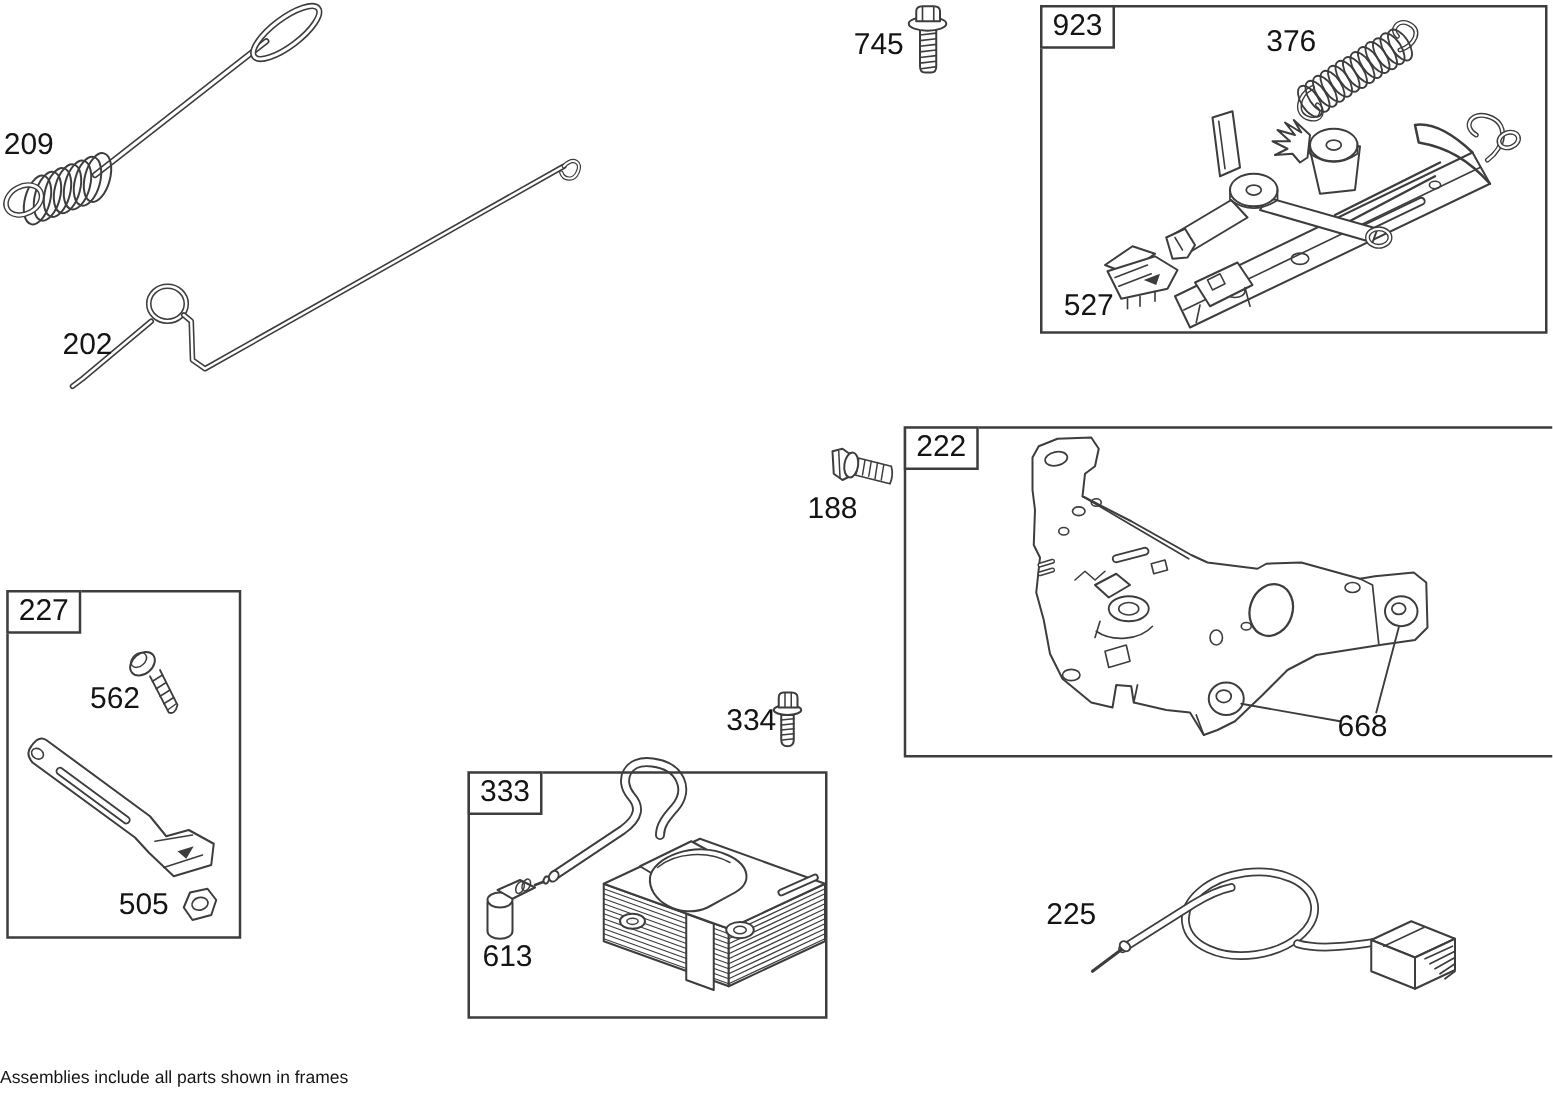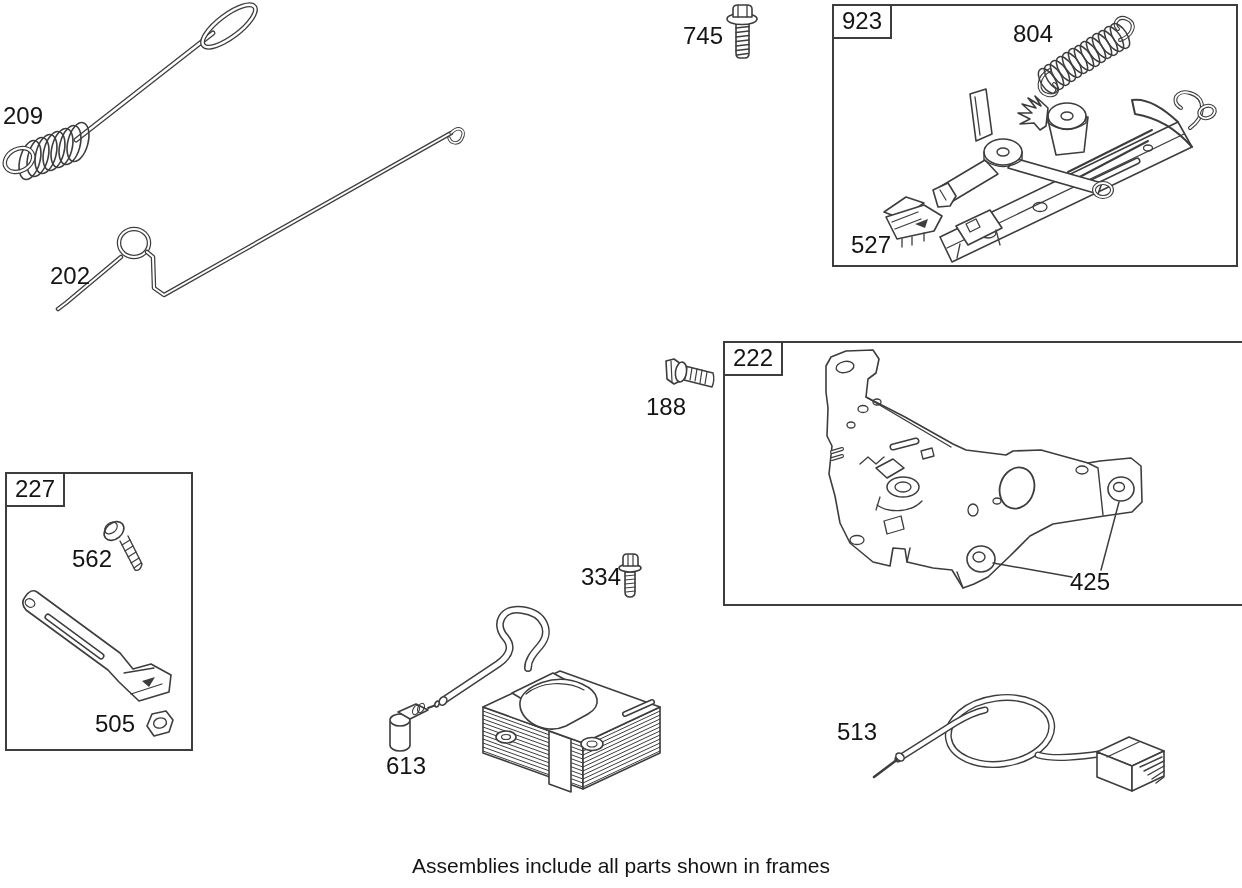--- a/index.html
+++ b/index.html
@@ -3,22 +3,22 @@
 <meta charset="utf-8">
 <style>
   html,body{margin:0;padding:0;background:#fff;}
   #stage{position:relative;width:1242px;height:888px;background:#ffffff;overflow:hidden;
          font-family:"Liberation Sans","DejaVu Sans",sans-serif;color:#141414;}
   #art{position:absolute;left:0;top:0;}
   .frame{position:absolute;border:2px solid #3d3d3d;box-sizing:border-box;background:transparent;}
   .frame-label{position:absolute;left:-2px;top:-2px;border:2px solid #3d3d3d;background:#fff;
                font-size:24px;line-height:1;padding:3px 8px 4px;color:#141414;}
   .plabel{position:absolute;font-size:24px;line-height:1;color:#141414;white-space:nowrap;}
-  #caption{position:absolute;left:0;top:853px;width:100%;text-align:center;
-           font-size:21px;line-height:1.2;color:#141414;}
+  #caption{position:absolute;left:0;top:853px;width:100%;text-align:left;
+           font-size:14px;line-height:1.2;color:#141414;}
   .s{stroke:#3d3d3d;fill:none;stroke-linecap:round;stroke-linejoin:round;}
   .f{fill:#ffffff;stroke:#3d3d3d;stroke-width:1.6;stroke-linejoin:round;stroke-linecap:round;}
   .w{stroke:#ffffff;fill:none;stroke-linecap:round;stroke-linejoin:round;}
 </style>
 </head>
 <body>
 
 <div id="stage">
 
 <svg id="art" width="1242" height="888" viewBox="0 0 1242 888">
@@ -245,29 +245,32 @@
 
 <div class="frame" style="left:832px;top:4px;width:406px;height:263px">
   <div class="frame-label">923</div>
 </div>
 <div class="frame" style="left:723px;top:341px;width:624px;height:265px">
   <div class="frame-label">222</div>
 </div>
 <div class="frame" style="left:5px;top:472px;width:188px;height:279px">
   <div class="frame-label">227</div>
 </div>
+<div class="frame" style="left:374px;top:617px;width:288px;height:198px">
+  <div class="frame-label">333</div>
+</div>
 
 <div class="plabel" style="left:3px;top:104px">209</div>
 <div class="plabel" style="left:50px;top:264px">202</div>
 <div class="plabel" style="left:683px;top:24px">745</div>
-<div class="plabel" style="left:1013px;top:22px">804</div>
+<div class="plabel" style="left:1013px;top:22px">376</div>
 <div class="plabel" style="left:851px;top:233px">527</div>
 <div class="plabel" style="left:646px;top:395px">188</div>
-<div class="plabel" style="left:1070px;top:570px">425</div>
+<div class="plabel" style="left:1070px;top:570px">668</div>
 <div class="plabel" style="left:72px;top:547px">562</div>
 <div class="plabel" style="left:95px;top:712px">505</div>
 <div class="plabel" style="left:581px;top:565px">334</div>
 <div class="plabel" style="left:386px;top:754px">613</div>
-<div class="plabel" style="left:837px;top:720px">513</div>
+<div class="plabel" style="left:837px;top:720px">225</div>
 
 <div id="caption">Assemblies include all parts shown in frames</div>
 
 </div>
 
 </body></html>

